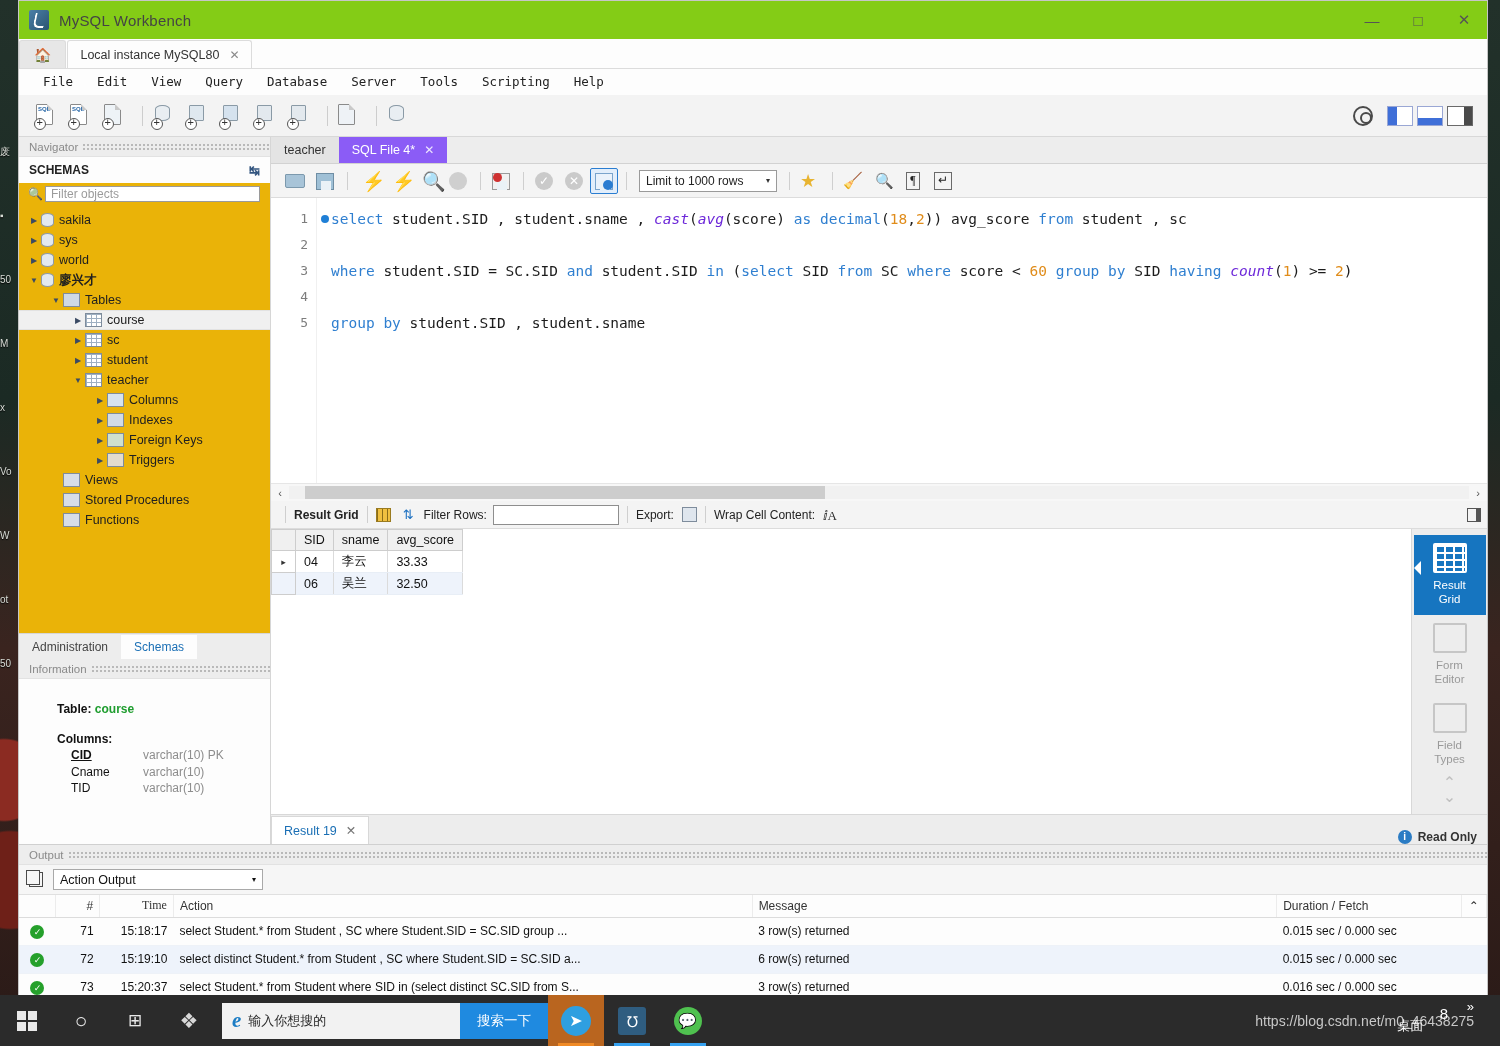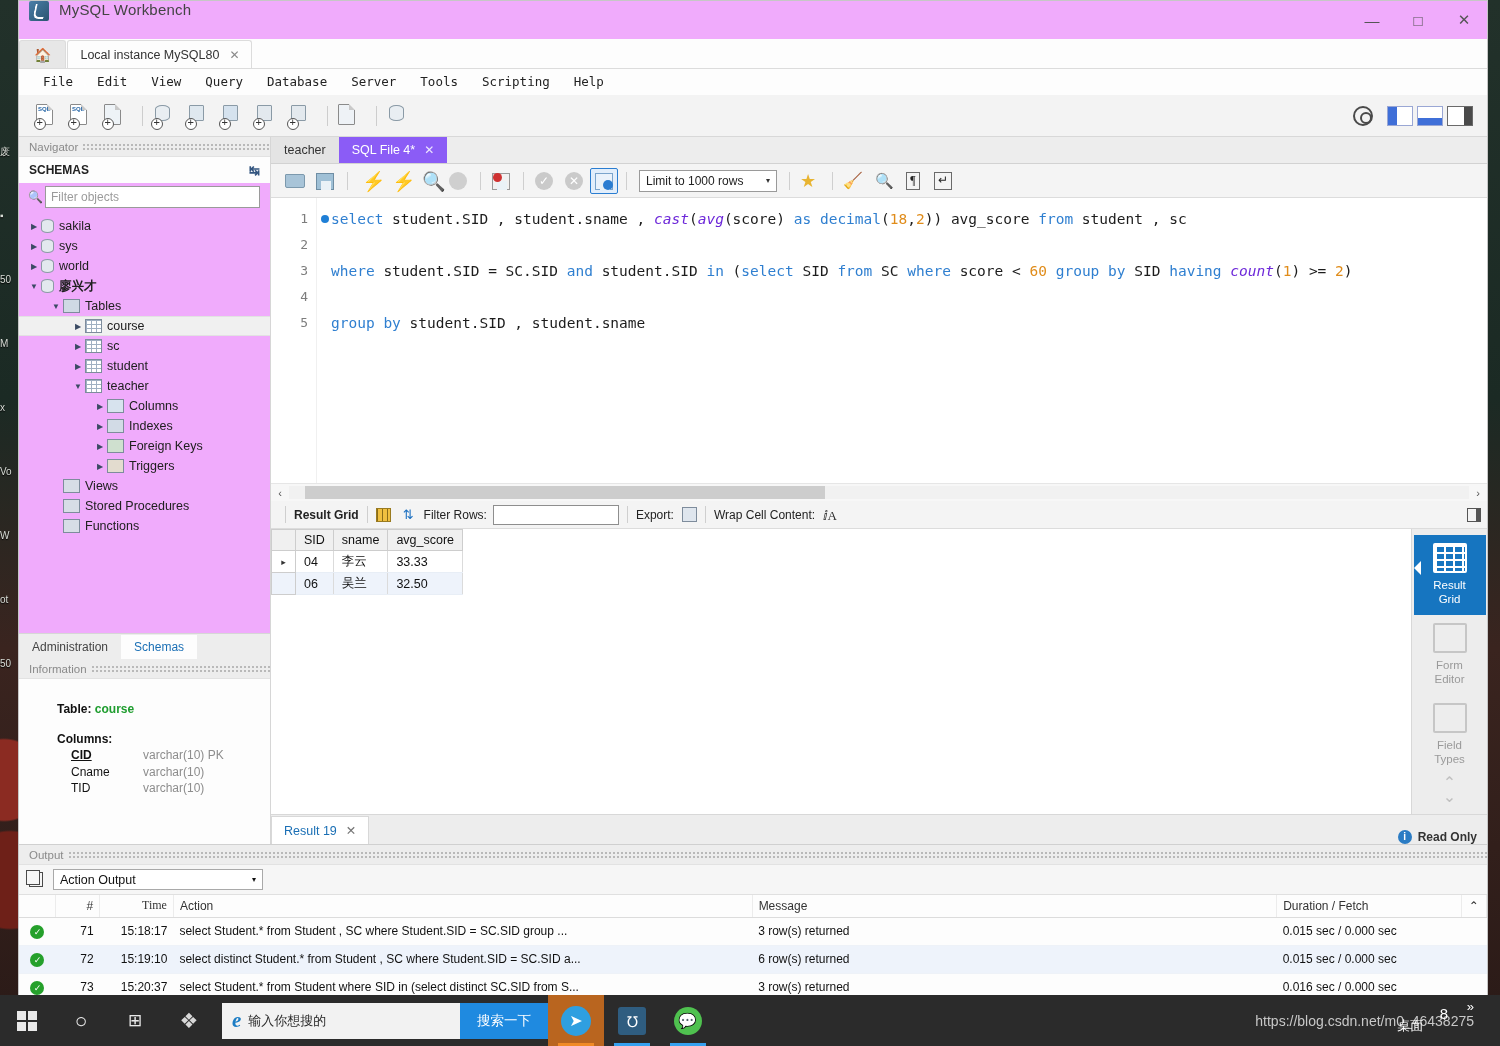--- a/index.html
+++ b/index.html
@@ -26,22 +26,22 @@
 
   
   #window {
     position: absolute; left: 18px; top: 0; width: 1470px; height: 1000px;
     background: #ffffff;
     border: 1px solid #c6c6c6;
     display: flex; flex-direction: column;
   }
   
   #titlebar {
-    height: 38px; display: flex; 
-    background: #f0abfc; flex: none;
+    height: 38px; display: flex; align-items: center;
+    background: #84cc16; flex: none;
   }
   #app-logo {
     width: 20px; height: 20px; margin-left: 10px; margin-right: 10px;
     background: linear-gradient(135deg,#4a7fa8,#2b5470);
     border-radius: 2px; position: relative;
   }
   #app-logo:after {
     content:""; position:absolute; left:5px; top:3px; width:9px; height:13px;
     border-left:2px solid #fff; border-bottom:2px solid #fff;
     transform: skewX(-12deg); border-radius: 0 0 0 6px;
@@ -87,33 +87,33 @@
   #tbright { margin-left:auto; display:flex; align-items:center; padding-right:14px; }
   .panelbtn { width:26px;height:20px;border:1px solid #9aa7d4;margin-left:4px;display:flex; }
   .panelbtn i { display:block; }
   .ring { width:20px;height:20px;border:2px solid #4a4a4a;border-radius:50%;position:relative;margin-right:10px;}
   .ring:after{content:"";position:absolute;left:5px;top:4px;width:8px;height:8px;border:2px solid #4a4a4a;border-radius:50%;}
 
   
   #body { flex: 1; display: flex; min-height: 0; background: #f0f0f0; }
 
   
-  #navigator { width: 252px; background:#f0abfc; border-right:1px solid #d6d6d6;
+  #navigator { width: 252px; background:#eab308; border-right:1px solid #d6d6d6;
                display:flex; flex-direction:column; flex:none; }
   .dotbar { height:20px; background:#ededed; display:flex; align-items:center; padding-left:10px;
             font-size:11.5px; color:#8a8a8a; border-bottom:1px solid #e2e2e2; overflow:hidden; white-space:nowrap;}
   .dotbar .dots { flex:1; margin-left:4px; height:8px;
     background-image: radial-gradient(circle, #b9b9b9 1px, transparent 1.2px);
     background-size: 4px 4px; }
   #schemas-hdr { height:26px; display:flex; align-items:center; padding:0 10px; font-size:12px;
                  font-weight:bold; color:#222; background:#fdfdfd; }
   #schemas-hdr .refresh { margin-left:auto; color:#33557f; font-size:13px; }
   #filterrow { display:flex; align-items:center; padding: 3px 10px 6px 8px; }
   #filterrow .mag { width:18px; text-align:center; color:#4a5a6a; font-size:12px; }
-  #filter-input { flex:1; height:22px; border:1px solid #9a9a9a; padding:0 5px; font-size:12px;
+  #filter-input { flex:1; height:16px; border:1px solid #9a9a9a; padding:0 5px; font-size:12px;
                   color:#333; background:#fff; font-family:"Liberation Sans",sans-serif; }
   #filter-input::placeholder { color:#9b9b9b; }
   #tree { flex:1; overflow:hidden; font-size:12.5px; color:#202020; padding-top:2px; }
   .tr { height:20px; display:flex; align-items:center; white-space:nowrap; }
   .tr.sel { background:#f0f0f0; border-top:1px solid #e2e2e2; border-bottom:1px solid #e2e2e2; }
   .arw { width:14px; text-align:center; font-size:8px; color:#3a4a63; }
   .ico { width:17px; height:14px; margin-right:5px; display:inline-block; position:relative; }
   .ico.db { background:#e3e9ee; border:1px solid #8d9aa7; border-radius:7px/4px; width:13px;height:14px;}
   .ico.tbls { background:#cfd9e4; border:1px solid #7e8c9c; }
   .ico.tbl { background:#fff; border:1px solid #7e8c9c;

